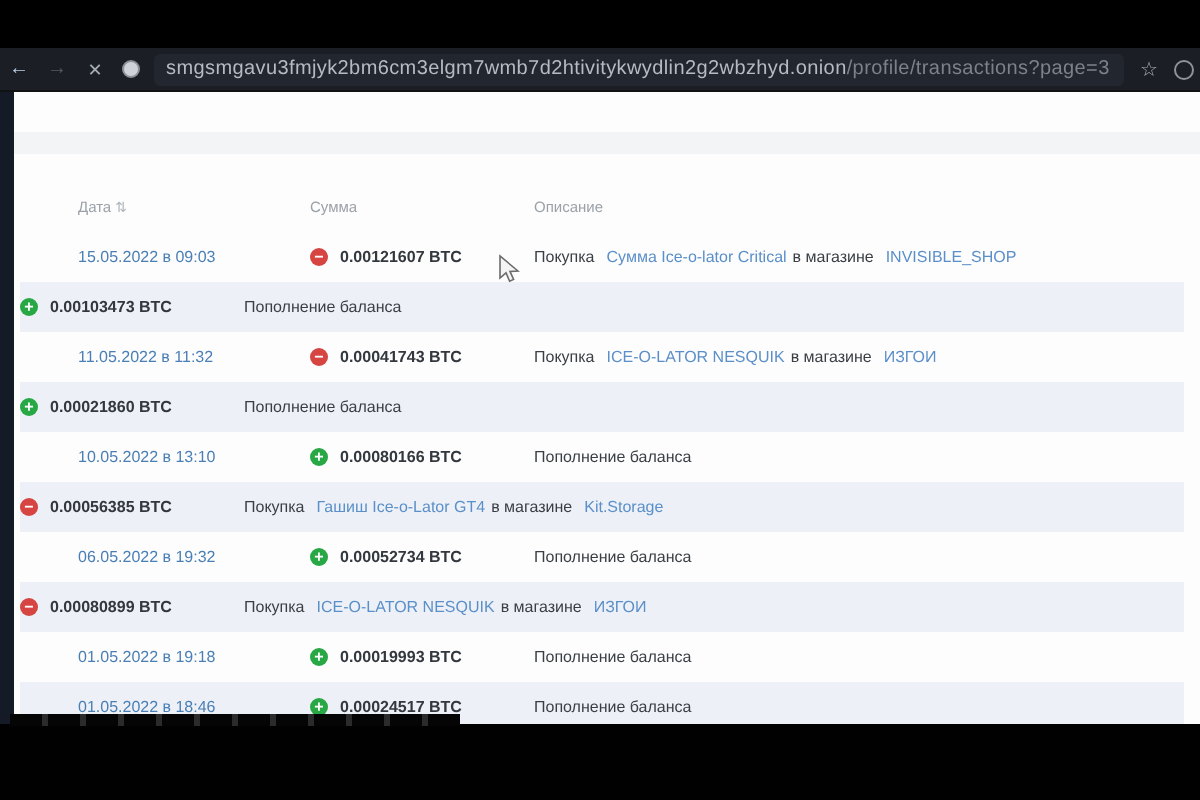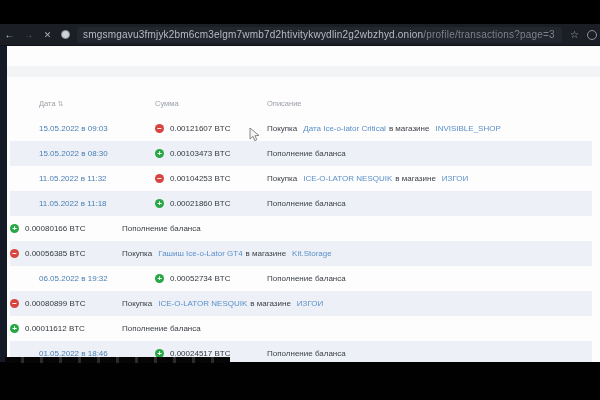--- a/index.html
+++ b/index.html
@@ -34,21 +34,21 @@
   .row { display:flex; align-items:center; height:25px; font-size:8px; }
   .row.stripe { background:#edf1f7; }
   .c-date { width:145px; padding-left:29px; flex:none; }
   .c-amount { width:112px; flex:none; display:flex; align-items:flex-end; }
   .c-desc { flex:1; display:flex; align-items:flex-start; white-space:nowrap; overflow:hidden; }
   .sort-ic { font-size:7px; color:#b0b5bb; margin-left:2px; }
   .date-link { color:#4a7fb5; text-decoration:none; cursor:pointer; }
   .dir { width:9px; height:9px; border-radius:50%; color:#fff; font-size:8px; font-weight:bold; line-height:9px; text-align:center; margin-right:6px; flex:none; }
   .dir.minus { background:#d64541; }
   .dir.plus  { background:#27a844; }
-  .amount { color:#33383e; }
+  .amount { color:#33383e;font-weight:bold; }
   .d-plain { color:#3a3f45; }
   .d-link { color:#5b8fc9; text-decoration:none; cursor:pointer; margin:0 3px; }
   .d-gap { margin-right:3px; }
 
   
   .smudge { position:absolute; top:357px; left:5px; width:225px; height:6px; z-index:31;
             background:repeating-linear-gradient(90deg,#050505 0 16px,#2b2b2b 16px 19px); }
 
   
   .cursor { position:absolute; top:127px; left:249px; z-index:40; }
@@ -88,59 +88,58 @@
       </div>
       <div id="tbody">
           <div class="row">
             <div class="c-date"><a class="date-link">15.05.2022 в 09:03</a></div>
             <div class="c-amount">
               <span class="dir minus">−</span>
               <span class="amount">0.00121607 BTC</span>
             </div>
             <div class="c-desc">
               <span class="d-plain d-gap">Покупка</span>
-              <a class="d-link">Дата Ice-o-lator Critical</a>
+              <a class="d-link">Сумма Ice-o-lator Critical</a>
               <span class="d-plain d-gap">в магазине</span>
               <a class="d-link">INVISIBLE_SHOP</a>
             </div>
           </div>
           <div class="row stripe">
-            <div class="c-date"><a class="date-link">15.05.2022 в 08:30</a></div>
             <div class="c-amount">
               <span class="dir plus">+</span>
               <span class="amount">0.00103473 BTC</span>
             </div>
             <div class="c-desc">
               <span class="d-plain">Пополнение баланса</span>
             </div>
           </div>
           <div class="row">
             <div class="c-date"><a class="date-link">11.05.2022 в 11:32</a></div>
             <div class="c-amount">
               <span class="dir minus">−</span>
-              <span class="amount">0.00104253 BTC</span>
+              <span class="amount">0.00041743 BTC</span>
             </div>
             <div class="c-desc">
               <span class="d-plain d-gap">Покупка</span>
               <a class="d-link">ICE-O-LATOR NESQUIK</a>
               <span class="d-plain d-gap">в магазине</span>
               <a class="d-link">ИЗГОИ</a>
             </div>
           </div>
           <div class="row stripe">
-            <div class="c-date"><a class="date-link">11.05.2022 в 11:18</a></div>
             <div class="c-amount">
               <span class="dir plus">+</span>
               <span class="amount">0.00021860 BTC</span>
             </div>
             <div class="c-desc">
               <span class="d-plain">Пополнение баланса</span>
             </div>
           </div>
           <div class="row">
+            <div class="c-date"><a class="date-link">10.05.2022 в 13:10</a></div>
             <div class="c-amount">
               <span class="dir plus">+</span>
               <span class="amount">0.00080166 BTC</span>
             </div>
             <div class="c-desc">
               <span class="d-plain">Пополнение баланса</span>
             </div>
           </div>
           <div class="row stripe">
             <div class="c-amount">
@@ -170,23 +169,24 @@
               <span class="amount">0.00080899 BTC</span>
             </div>
             <div class="c-desc">
               <span class="d-plain d-gap">Покупка</span>
               <a class="d-link">ICE-O-LATOR NESQUIK</a>
               <span class="d-plain d-gap">в магазине</span>
               <a class="d-link">ИЗГОИ</a>
             </div>
           </div>
           <div class="row">
-            <div class="c-amount">
-              <span class="dir plus">+</span>
-              <span class="amount">0.00011612 BTC</span>
+            <div class="c-date"><a class="date-link">01.05.2022 в 19:18</a></div>
+            <div class="c-amount">
+              <span class="dir plus">+</span>
+              <span class="amount">0.00019993 BTC</span>
             </div>
             <div class="c-desc">
               <span class="d-plain">Пополнение баланса</span>
             </div>
           </div>
           <div class="row stripe">
             <div class="c-date"><a class="date-link">01.05.2022 в 18:46</a></div>
             <div class="c-amount">
               <span class="dir plus">+</span>
               <span class="amount">0.00024517 BTC</span>

